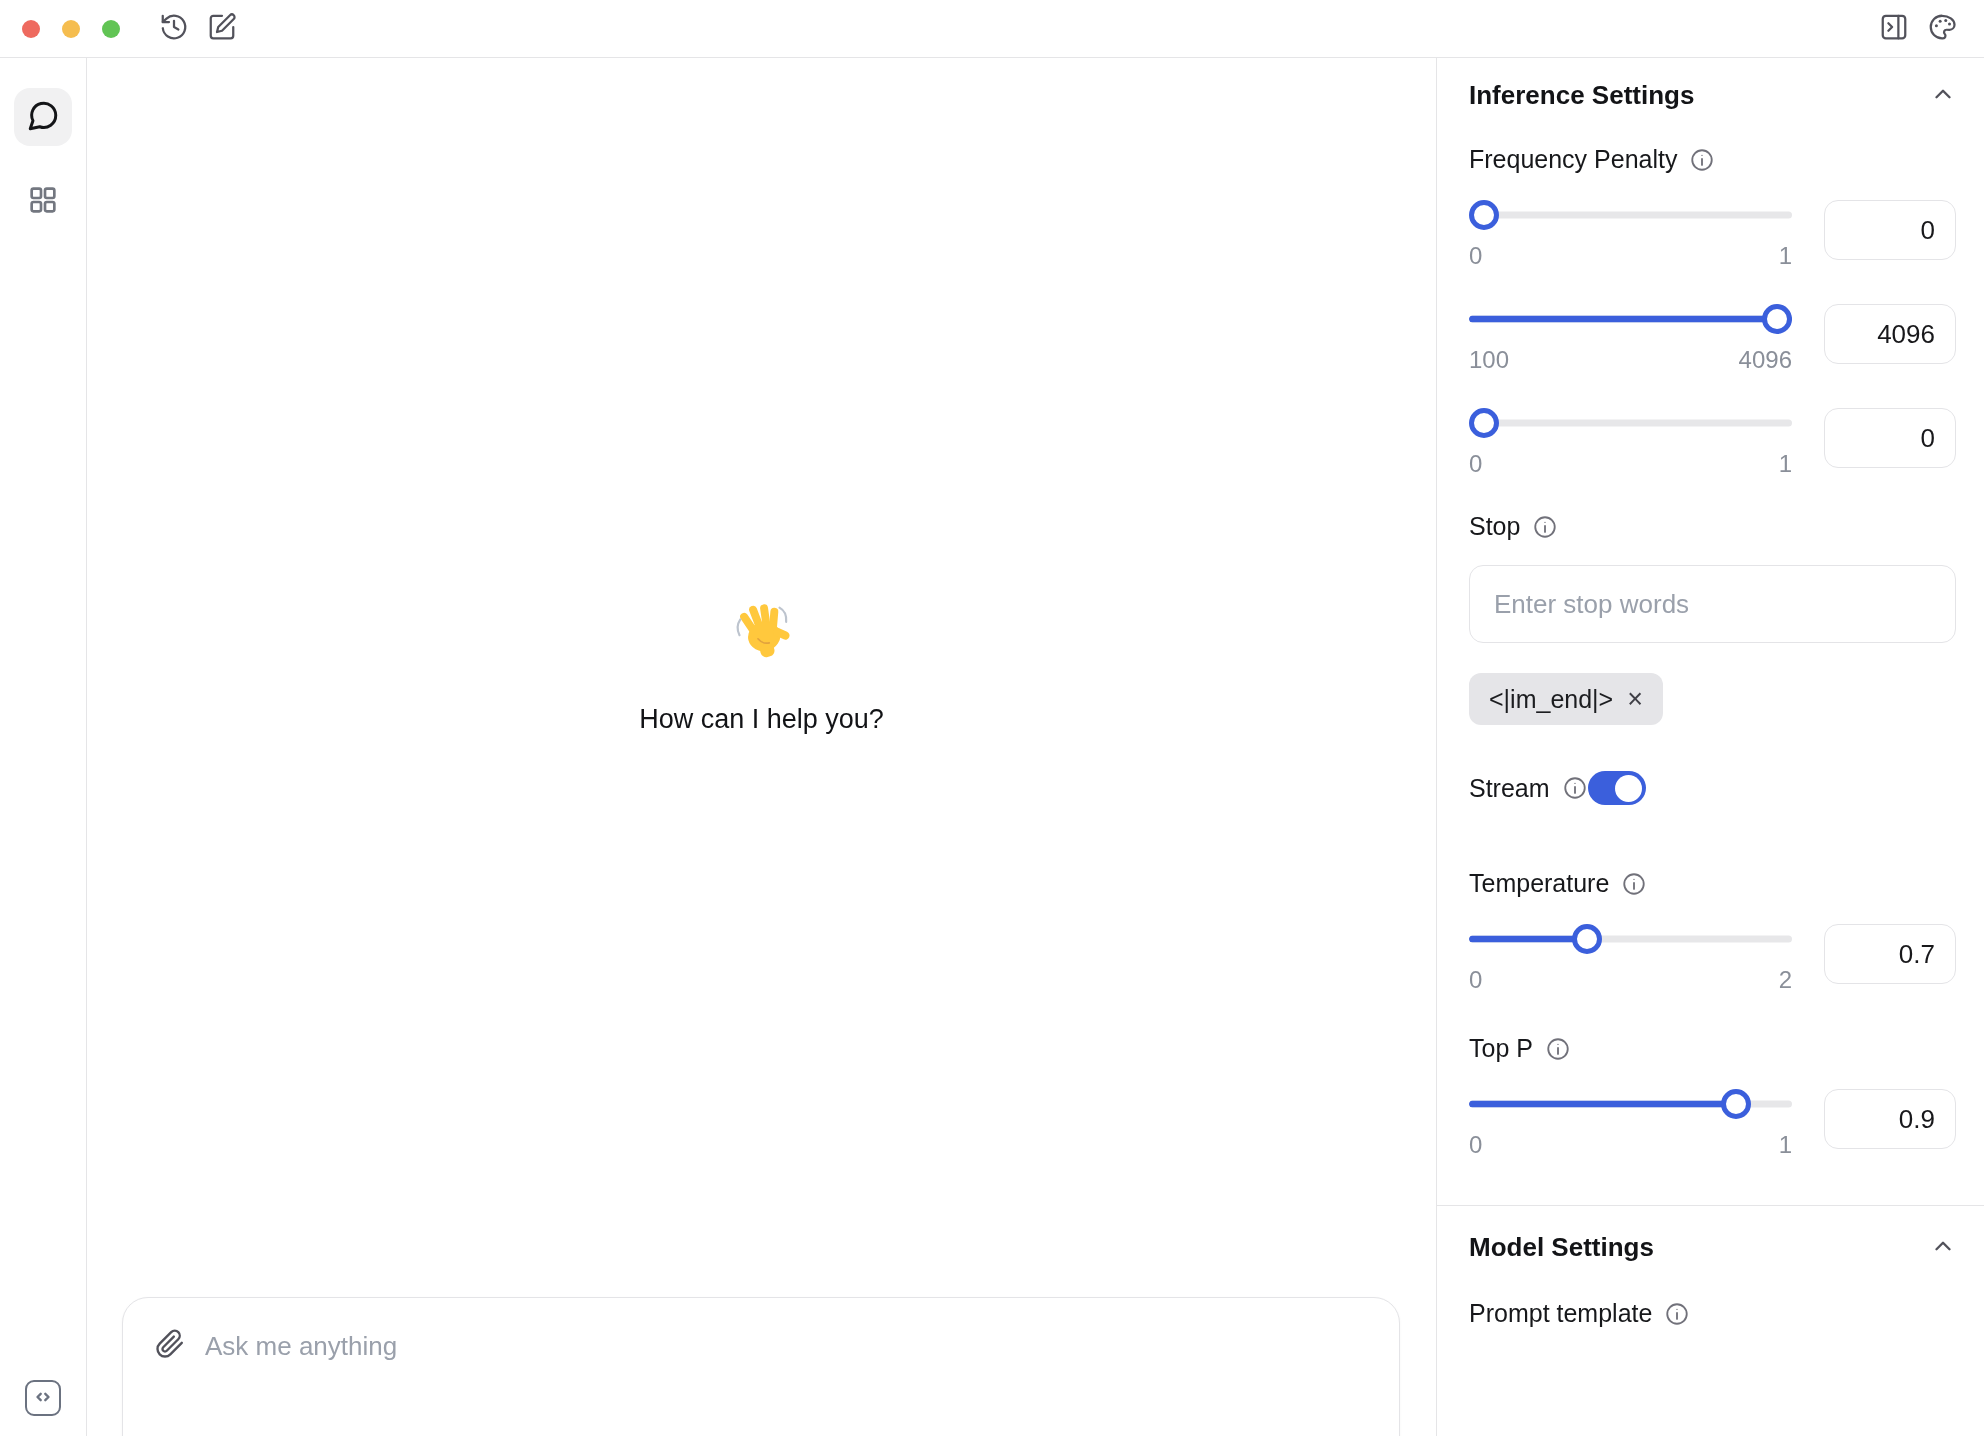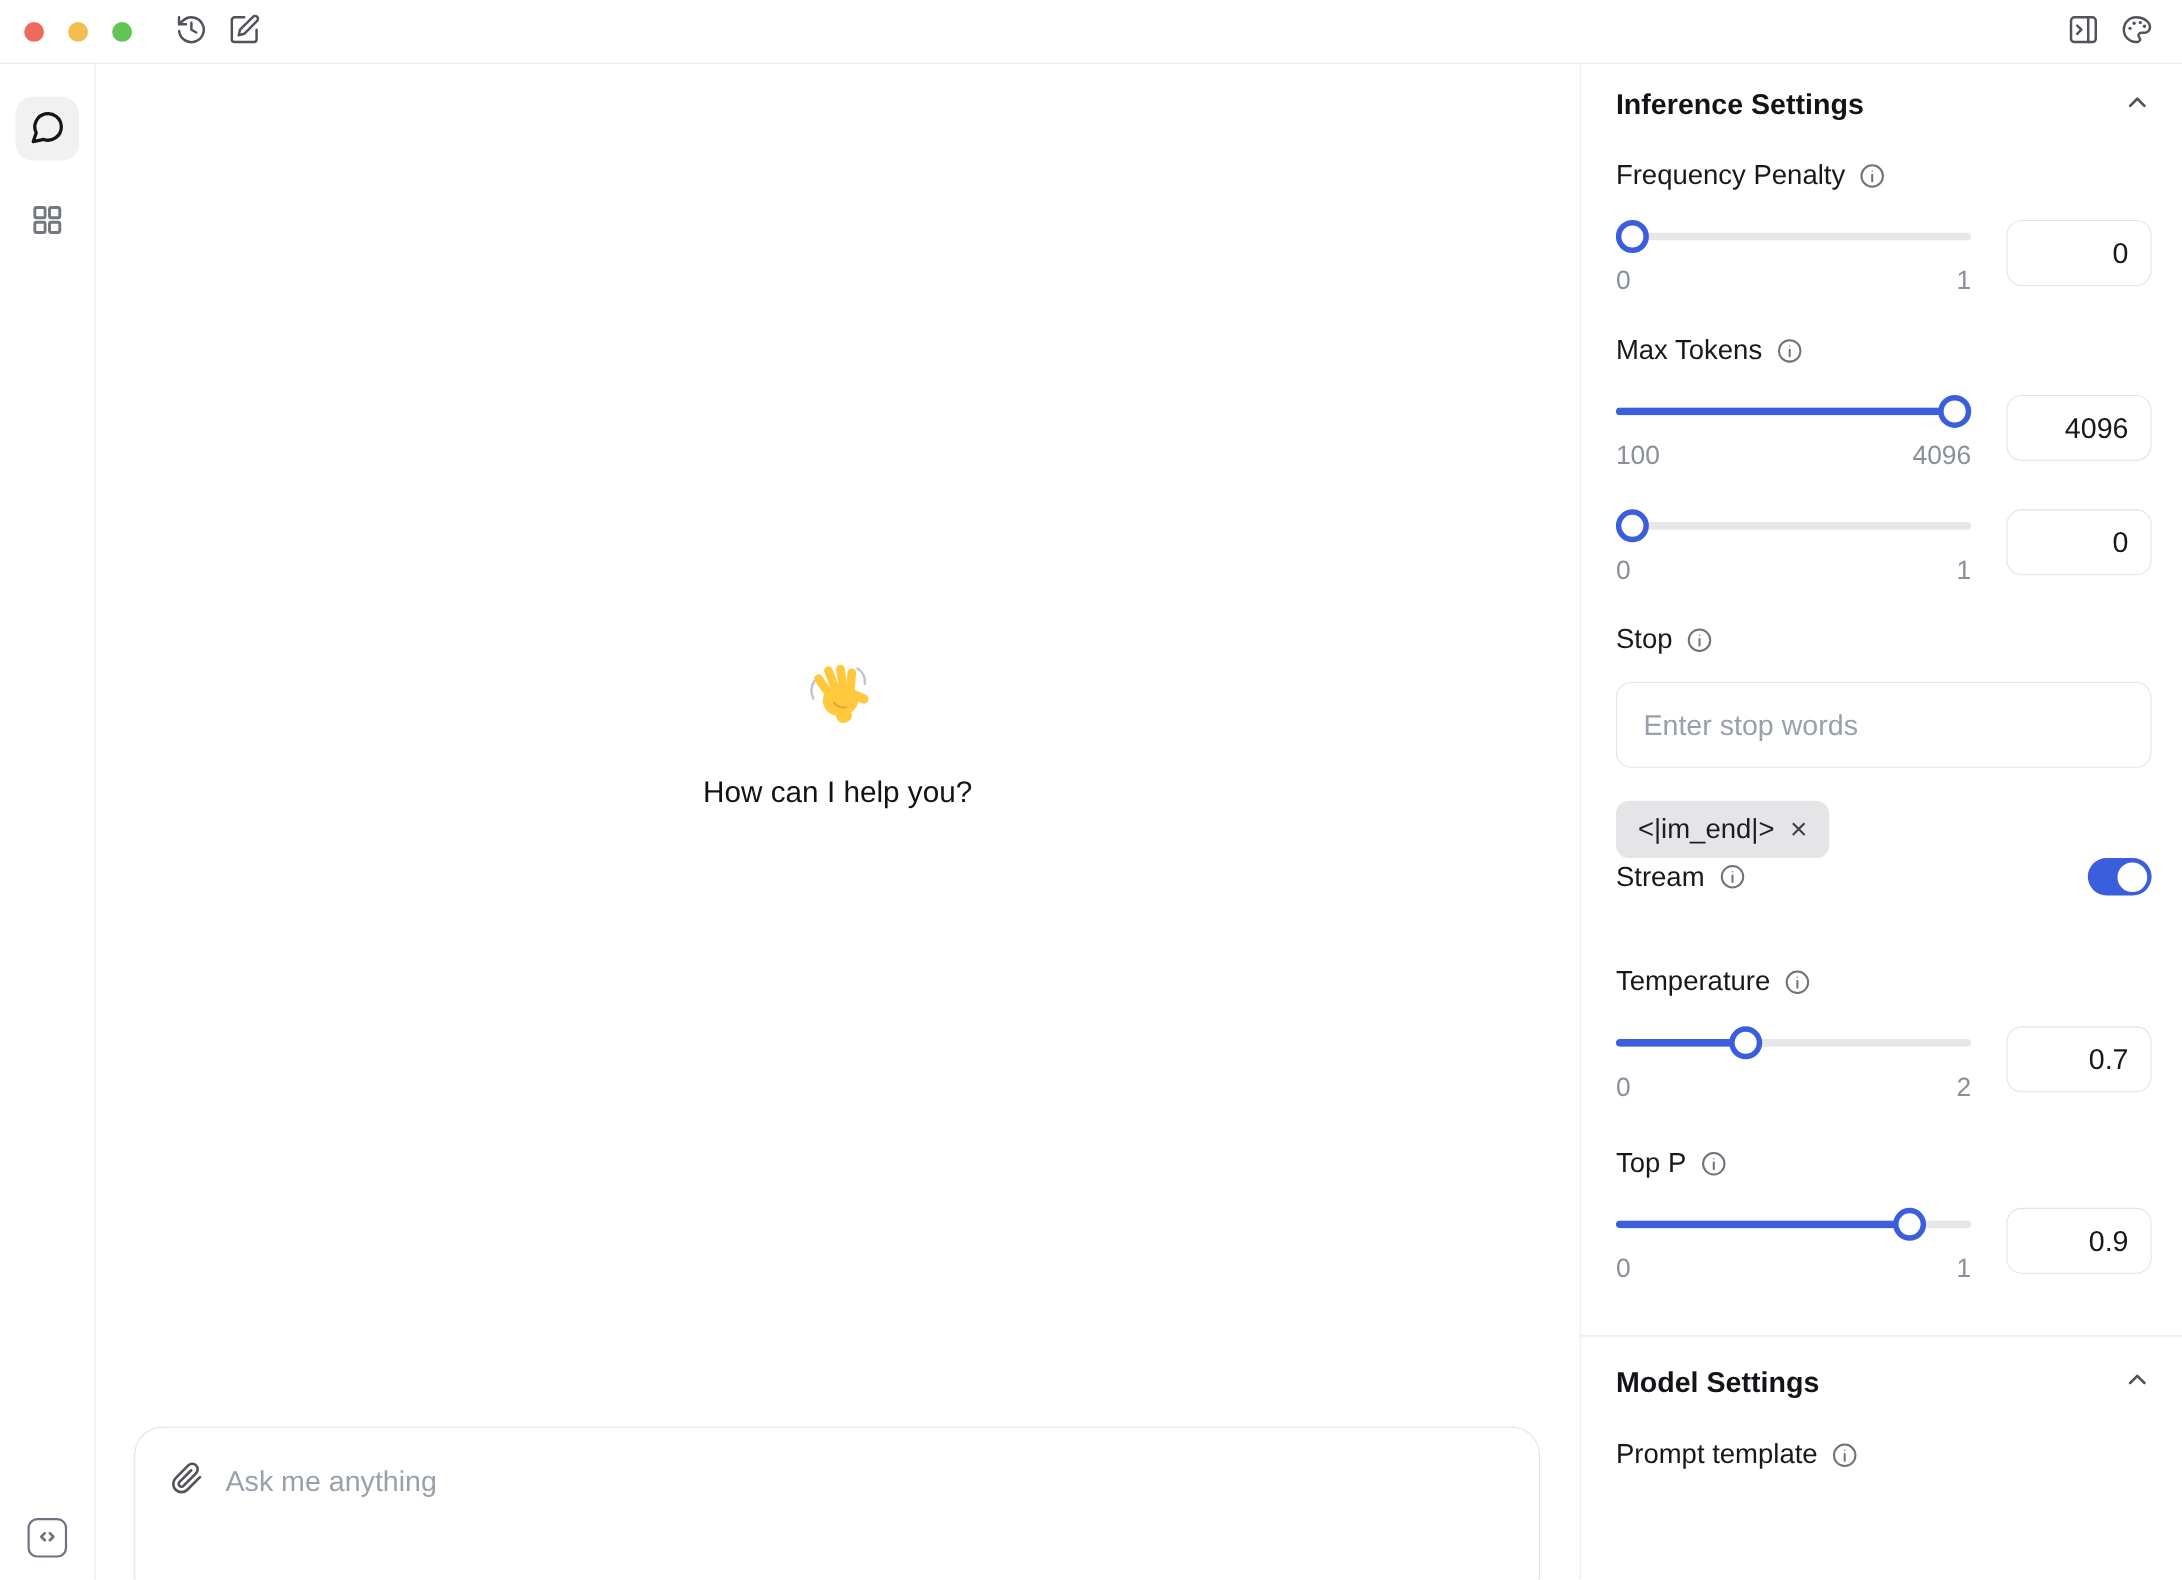--- a/index.html
+++ b/index.html
@@ -70,21 +70,21 @@
     display:flex; align-items:center; justify-content:flex-end; padding:0 20px; cursor:text; }
 
   .stopinput { margin-top:24px; height:78px; border:1.5px solid #e4e4e7; border-radius:14px;
     display:flex; align-items:center; padding:0 24px; font-size:26px; color:var(--placeholder);
     cursor:text; background:#fff; }
   .tagrow { margin-top:30px; display:flex; }
   .tag { height:52px; background:#e5e5e8; border-radius:12px; display:flex; align-items:center;
     gap:14px; padding:0 20px; font-size:25px; color:#1c1d20; }
   .tag-x { border:none; background:none; font-size:27px; color:#3f3f46; cursor:pointer; line-height:1; }
 
-  .stream-row { display:flex; align-items:center; justify-content:space-between; }
+  .stream-row { margin-top:46px; display:flex; align-items:center; }
   .toggle { width:58px; height:34px; border-radius:17px; border:none; background:#d4d4d8;
     position:relative; cursor:pointer; }
   .toggle.on { background:var(--accent); }
   .knob { position:absolute; top:3.5px; width:27px; height:27px; border-radius:50%; background:#fff; left:4px; transition:left .1s; }
   .toggle.on .knob { left:27px; }
 
   .divider { height:1px; background:#e5e5e7; margin:46px -28px 0 -32px; }
   .panel-head.second { padding-top:26px; }
   .prompt-row { margin-top:36px; }
 </style>
@@ -239,30 +239,20 @@
             <div class="minmax">
               <span>0</span>
               <span>1</span>
             </div>
           </div>
           <div class="valbox">0</div>
         </div>
       </section>
 
       <section class="group">
-        <div class="label-row">
-          <span class="lbl">Max Tokens</span>
-          <span class="info">
-            <svg width="26" height="26" viewBox="0 0 24 24" fill="none" stroke="#71717a" stroke-width="1.7" stroke-linecap="round">
-                <circle cx="12" cy="12" r="9"></circle>
-                <line x1="12" y1="11" x2="12" y2="16.5"></line>
-                <circle cx="12" cy="7.8" r="0.6" fill="#71717a" stroke="none"></circle>
-              </svg>
-          </span>
-        </div>
         <div class="ctl-row">
           <div class="slider-col">
             <div class="slider">
               <div class="track">
                   <div class="fill" style="width: 100%;"></div>
                 </div>
               <div class="handle" style="left: calc(100% - 30px);"></div>
             </div>
             <div class="minmax">
               <span>100</span>

